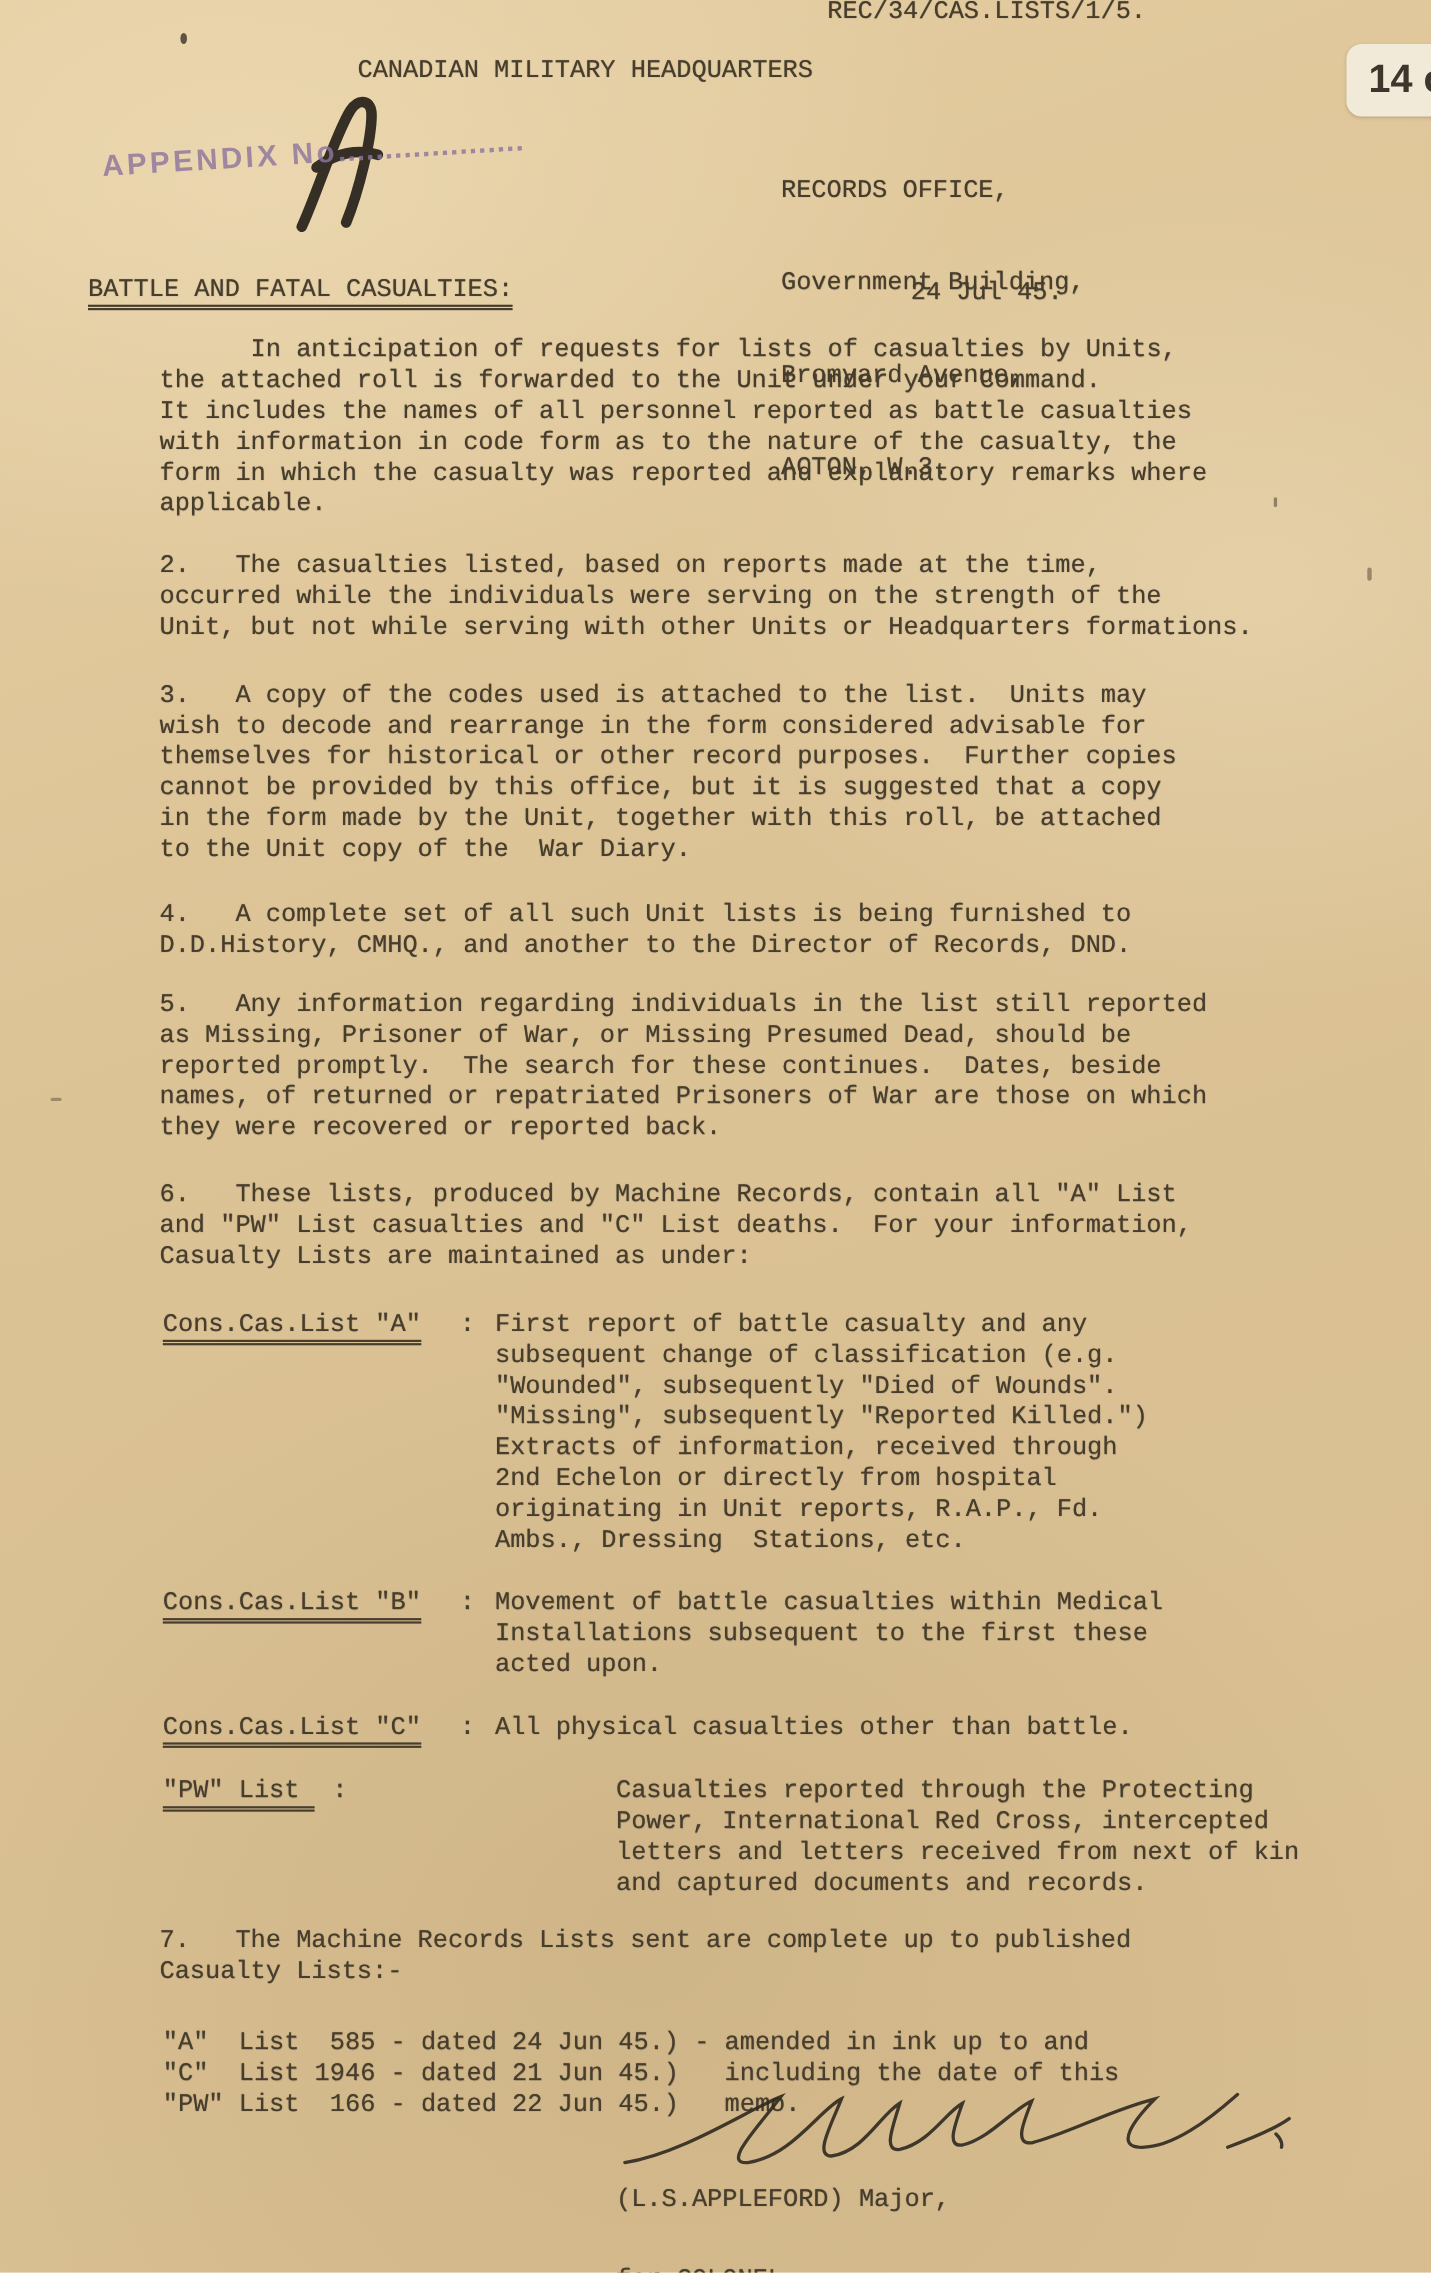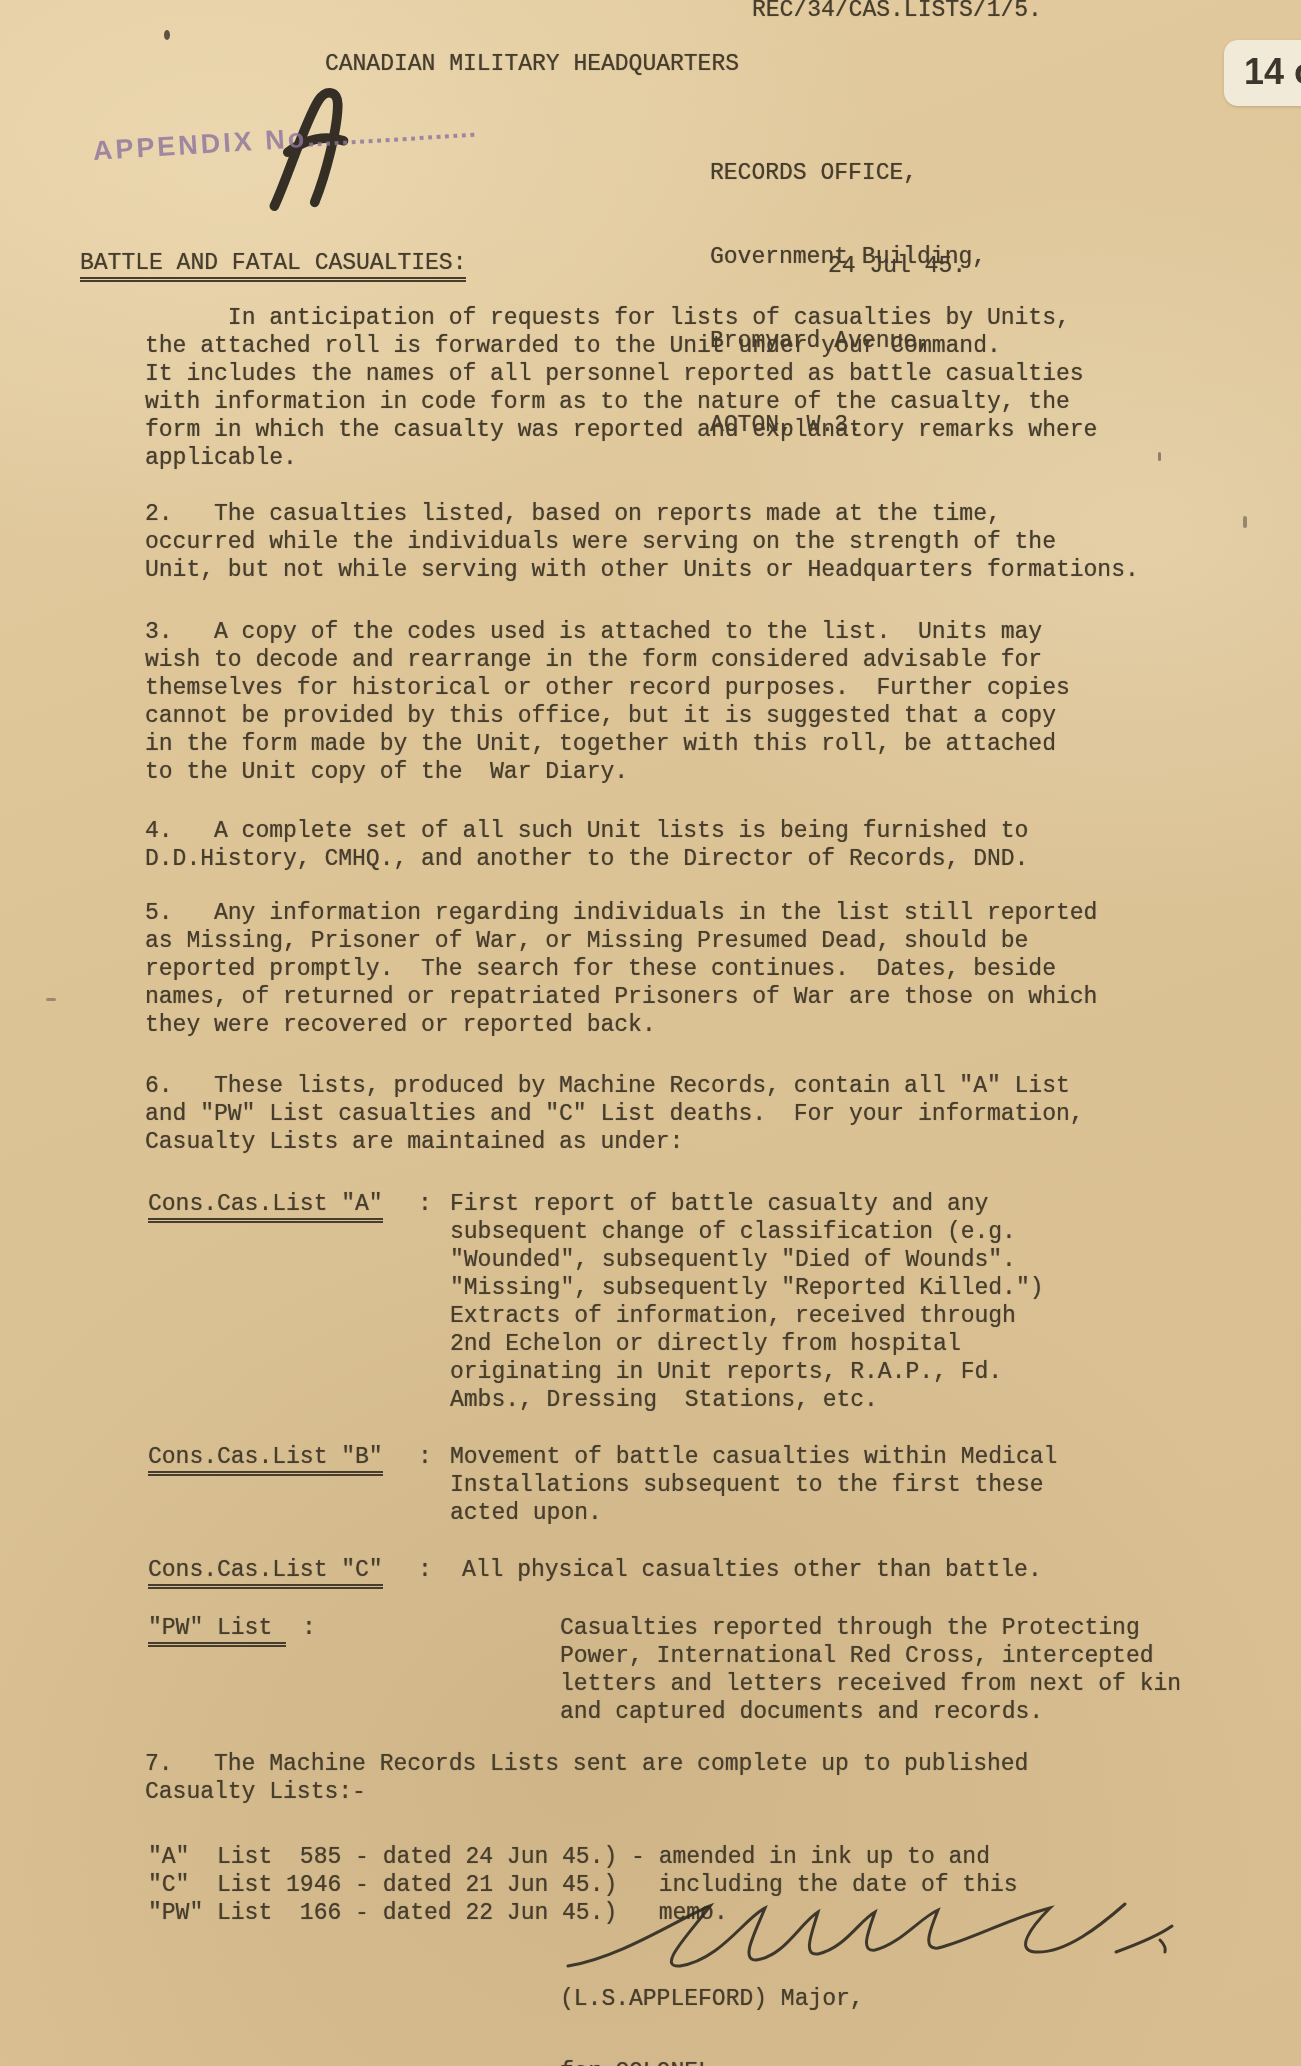--- a/index.html
+++ b/index.html
@@ -108,21 +108,21 @@
   <div class="abs" style="top:1443px;left:0;width:1301px;">
     <span class="abs typed" style="left:148px;top:0;"><span class="u-double">Cons.Cas.List "B"</span></span>
     <span class="abs typed" style="left:418px;top:0;">:</span>
     <span class="abs typed" style="left:450px;top:0;width:700px;">Movement of battle casualties within Medical
 Installations subsequent to the first these
 acted upon.</span>
   </div>
   <div class="abs" style="top:1556px;left:0;width:1301px;">
     <span class="abs typed" style="left:148px;top:0;"><span class="u-double">Cons.Cas.List "C"</span></span>
     <span class="abs typed" style="left:418px;top:0;">:</span>
-    <span class="abs typed" style="left:450px;top:0;width:700px;margin-left:12px;">All physical casualties other than battle.</span>
+    <span class="abs typed" style="left:450px;top:0;width:700px;">All physical casualties other than battle.</span>
   </div>
   <div class="abs" style="top:1614px;left:0;width:1301px;">
     <span class="abs typed" style="left:148px;top:0;"><span class="u-double">"PW" List </span></span>
     <span class="abs typed" style="left:302px;top:0;">:</span>
     <span class="abs typed" style="left:560px;top:0;width:700px;">Casualties reported through the Protecting
 Power, International Red Cross, intercepted
 letters and letters received from next of kin
 and captured documents and records.</span>
   </div>
 

